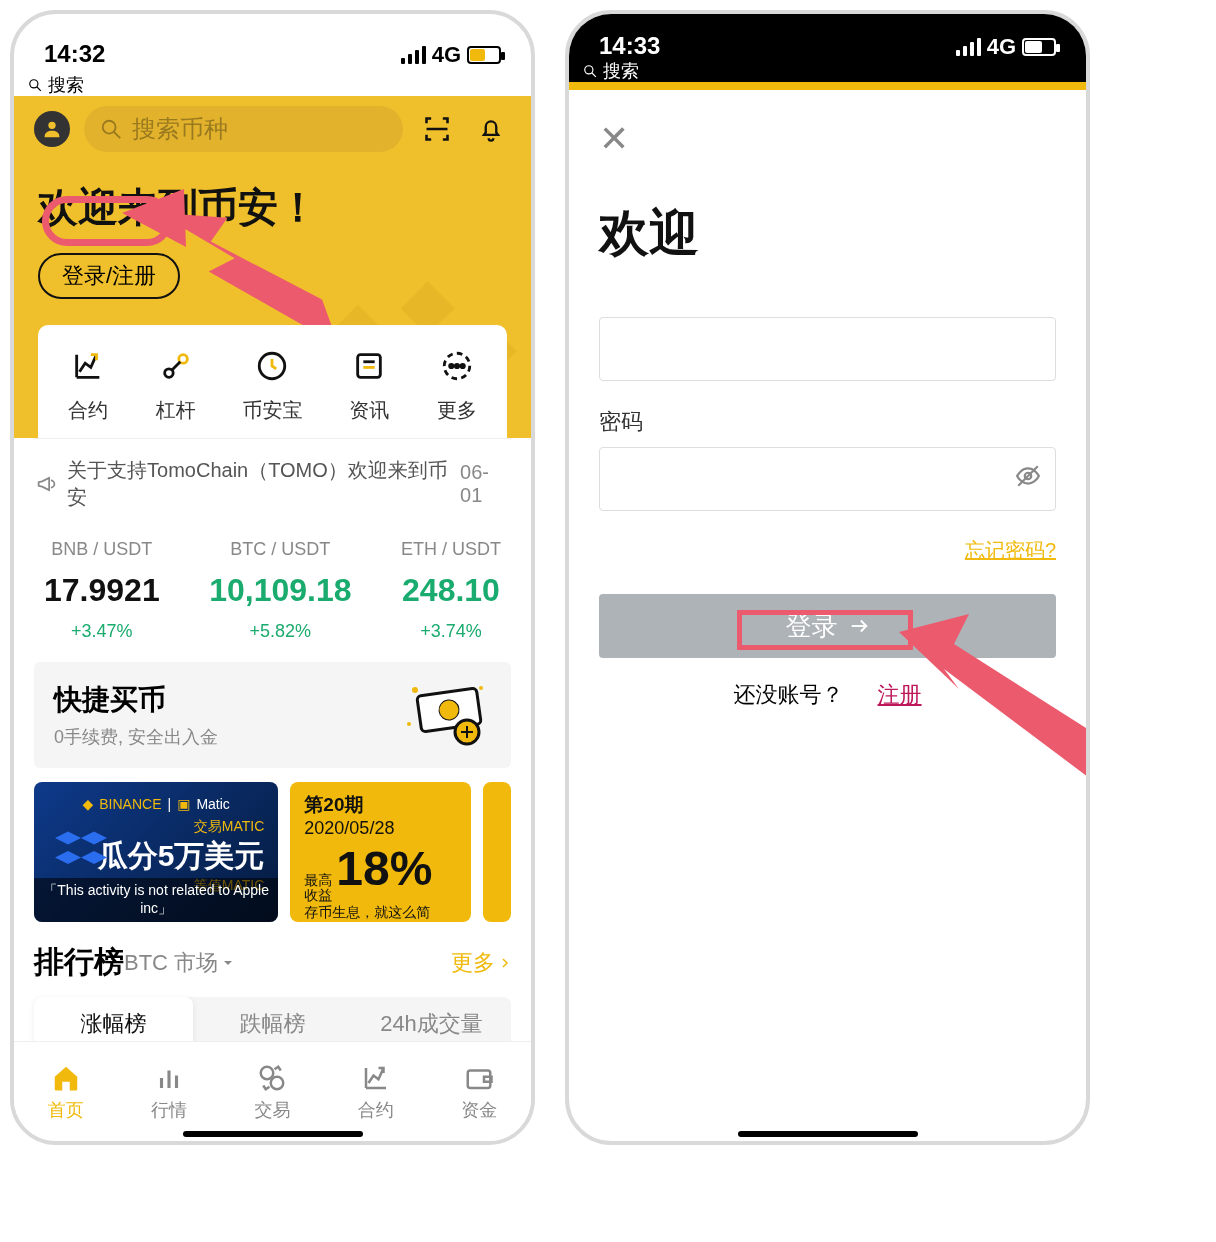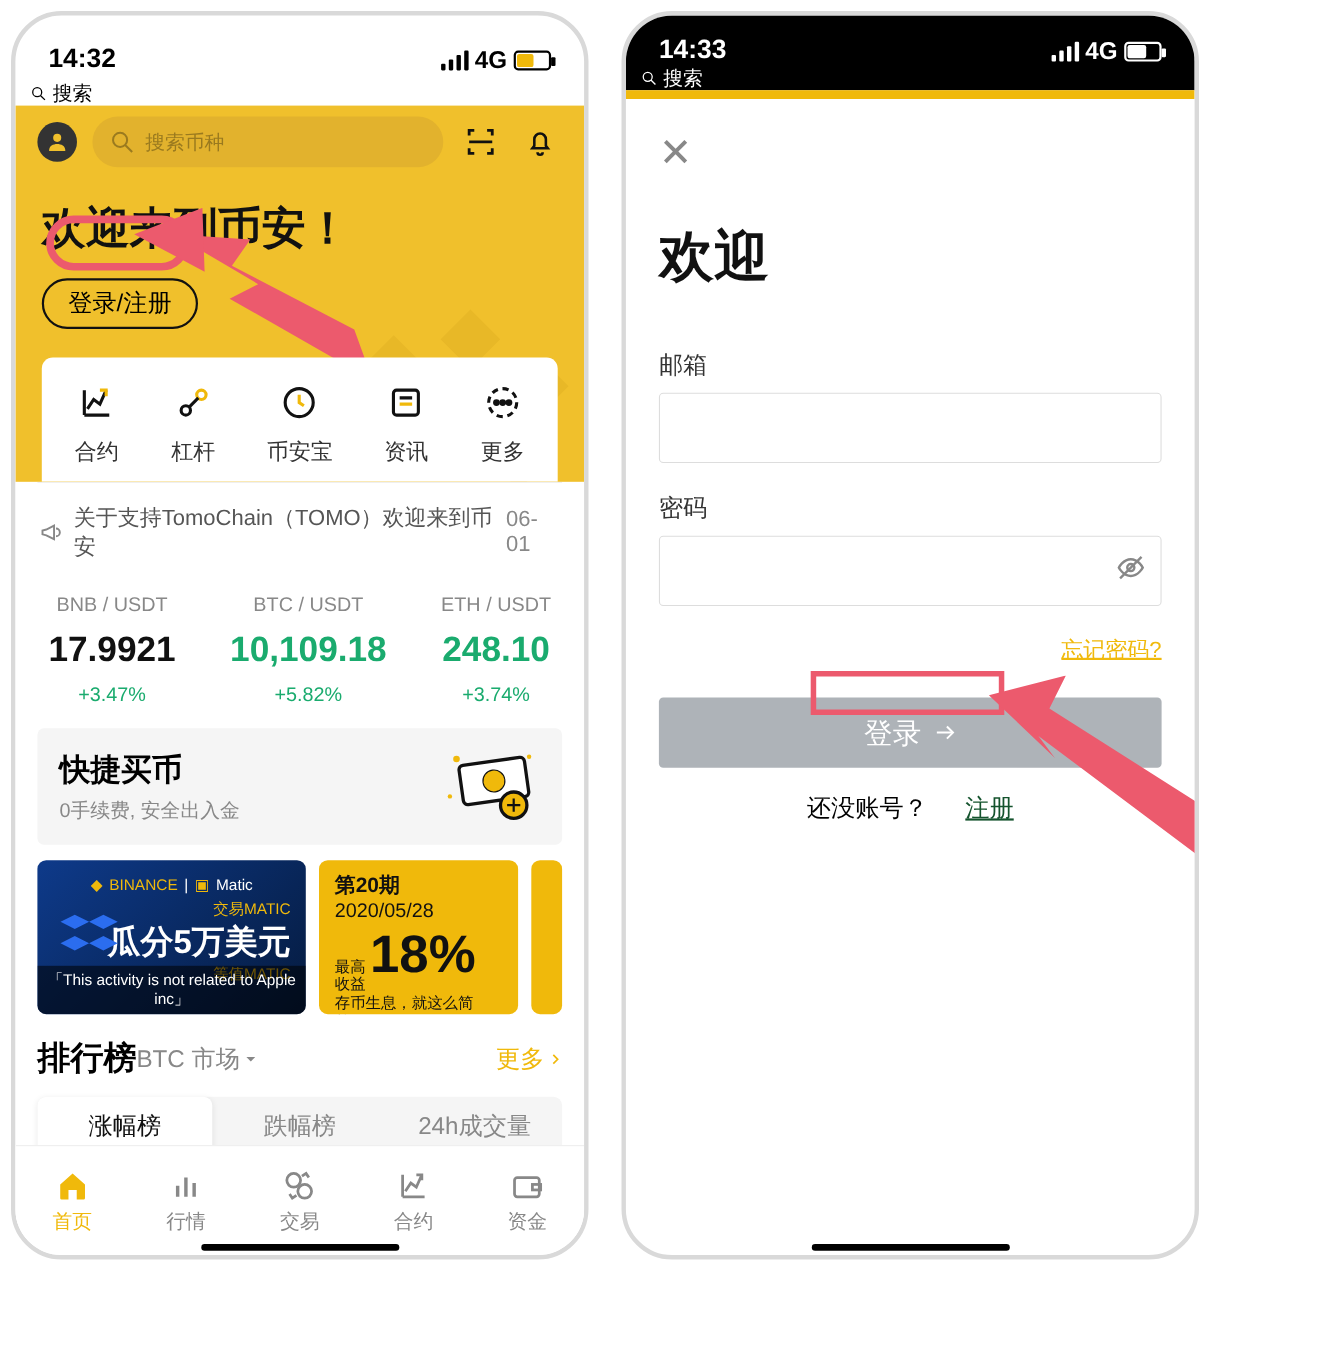--- a/index.html
+++ b/index.html
@@ -73,21 +73,21 @@
   }
   .hero-bg svg{ width:100%; height:100%; }
   .topbar { display:flex; align-items:center; gap:14px; }
   .avatar {
     width:36px; height:36px; border-radius:50%; background:#333;
     display:flex; align-items:center; justify-content:center; color:#f0c02c;
   }
   .searchbox {
     flex:1; height:46px; background:#e2b22d; border-radius:23px;
     display:flex; align-items:center; padding:0 16px; gap:10px; color:#9a7a1f;
-    font-size:18px;
+    font-size:24px;
   }
   .searchbox svg{ flex-shrink:0; }
   .icon-btn { width:40px; height:40px; display:flex; align-items:center; justify-content:center;}
   .welcome-title{
     font-size:40px; font-weight:700; margin:28px 0 18px 4px; color:#111;
   }
   .login-btn{
     display:inline-block;
     border:2px solid #111; border-radius:999px;
     padding:6px 22px; font-size:22px; font-weight:500;
@@ -209,21 +209,21 @@
     margin-bottom:26px; position: relative;
   }
   .input input{ border:none; outline:none; width:100%; font-size:22px; background:transparent;}
   .eye{ position:absolute; right:14px; top:50%; transform:translateY(-50%); color:#888;}
   .forgot{ text-align:right; color:#f0b90b; text-decoration:underline; font-size:20px; margin-bottom:30px;}
   .login-submit{
     width:100%; height:64px; background:#aeb3b8; color:#fff; font-size:26px;
     border:none; border-radius:4px; display:flex; align-items:center; justify-content:center; gap:10px;
   }
   .register-line{ text-align:center; margin-top:22px; font-size:22px;}
-  .register-line a{ color:#14532d; text-decoration:underline;margin-left:28px;}
+  .register-line a{ color:#be185d; text-decoration:underline;margin-left:28px;}
   .highlight-rect{
     position:absolute; border:5px solid #ec5a6d; pointer-events:none;
   }
 </style>
 </head>
 <body>
 
 <div class="phone">
 
   <div class="statusbar light">
@@ -537,21 +537,20 @@
         <line x1="15" y1="15" x2="22" y2="22" stroke="#fff" stroke-width="2"></line>
       </svg>
     <span>搜索</span>
   </div>
   <div class="yellow-strip"></div>
 
   <div class="login-body">
     <div class="close-x">✕</div>
     <div class="login-title">欢迎</div>
 
-    <div class="lbl">邮箱</div>
     <div class="input">
         <input type="text" style="">
       </div>
 
     <div class="lbl">密码</div>
     <div class="input">
       <input type="password" style="">
       <span class="eye">
         <svg width="26" height="26" viewBox="0 0 24 24" fill="none" stroke="#888" stroke-width="2">
             <path d="M2 12s3.5-7 10-7 10 7 10 7-3.5 7-10 7-10-7-10-7z"></path>

